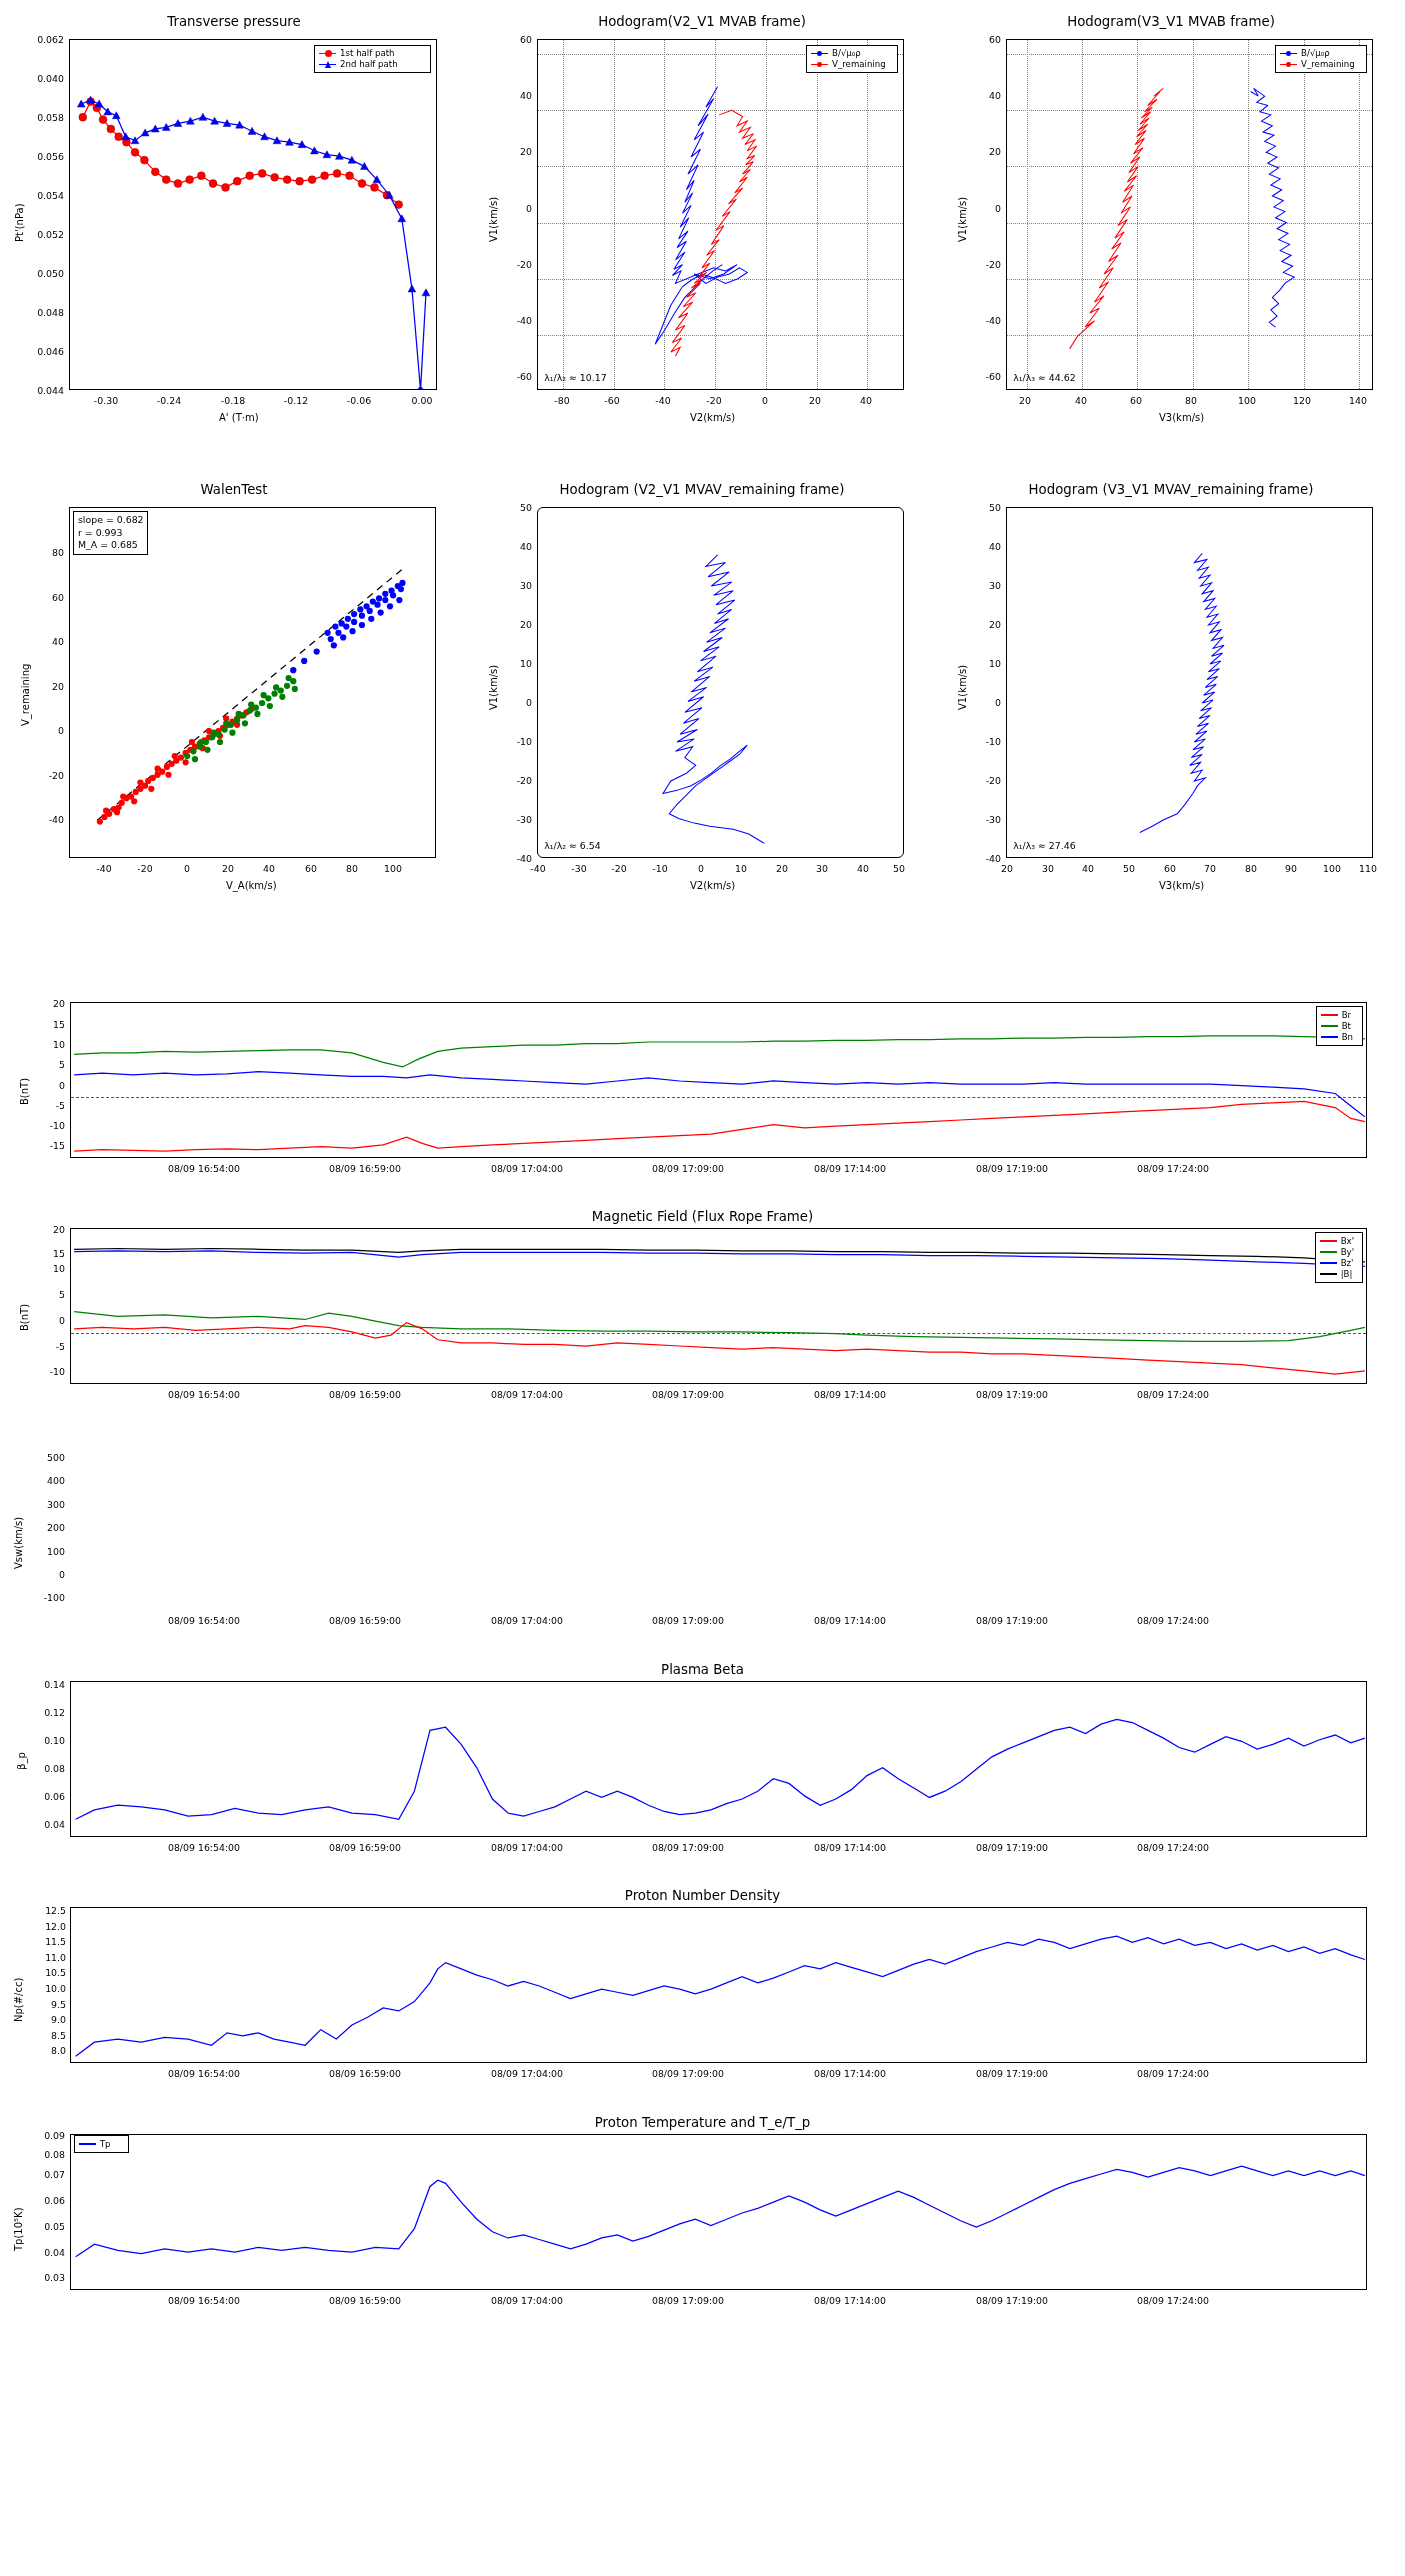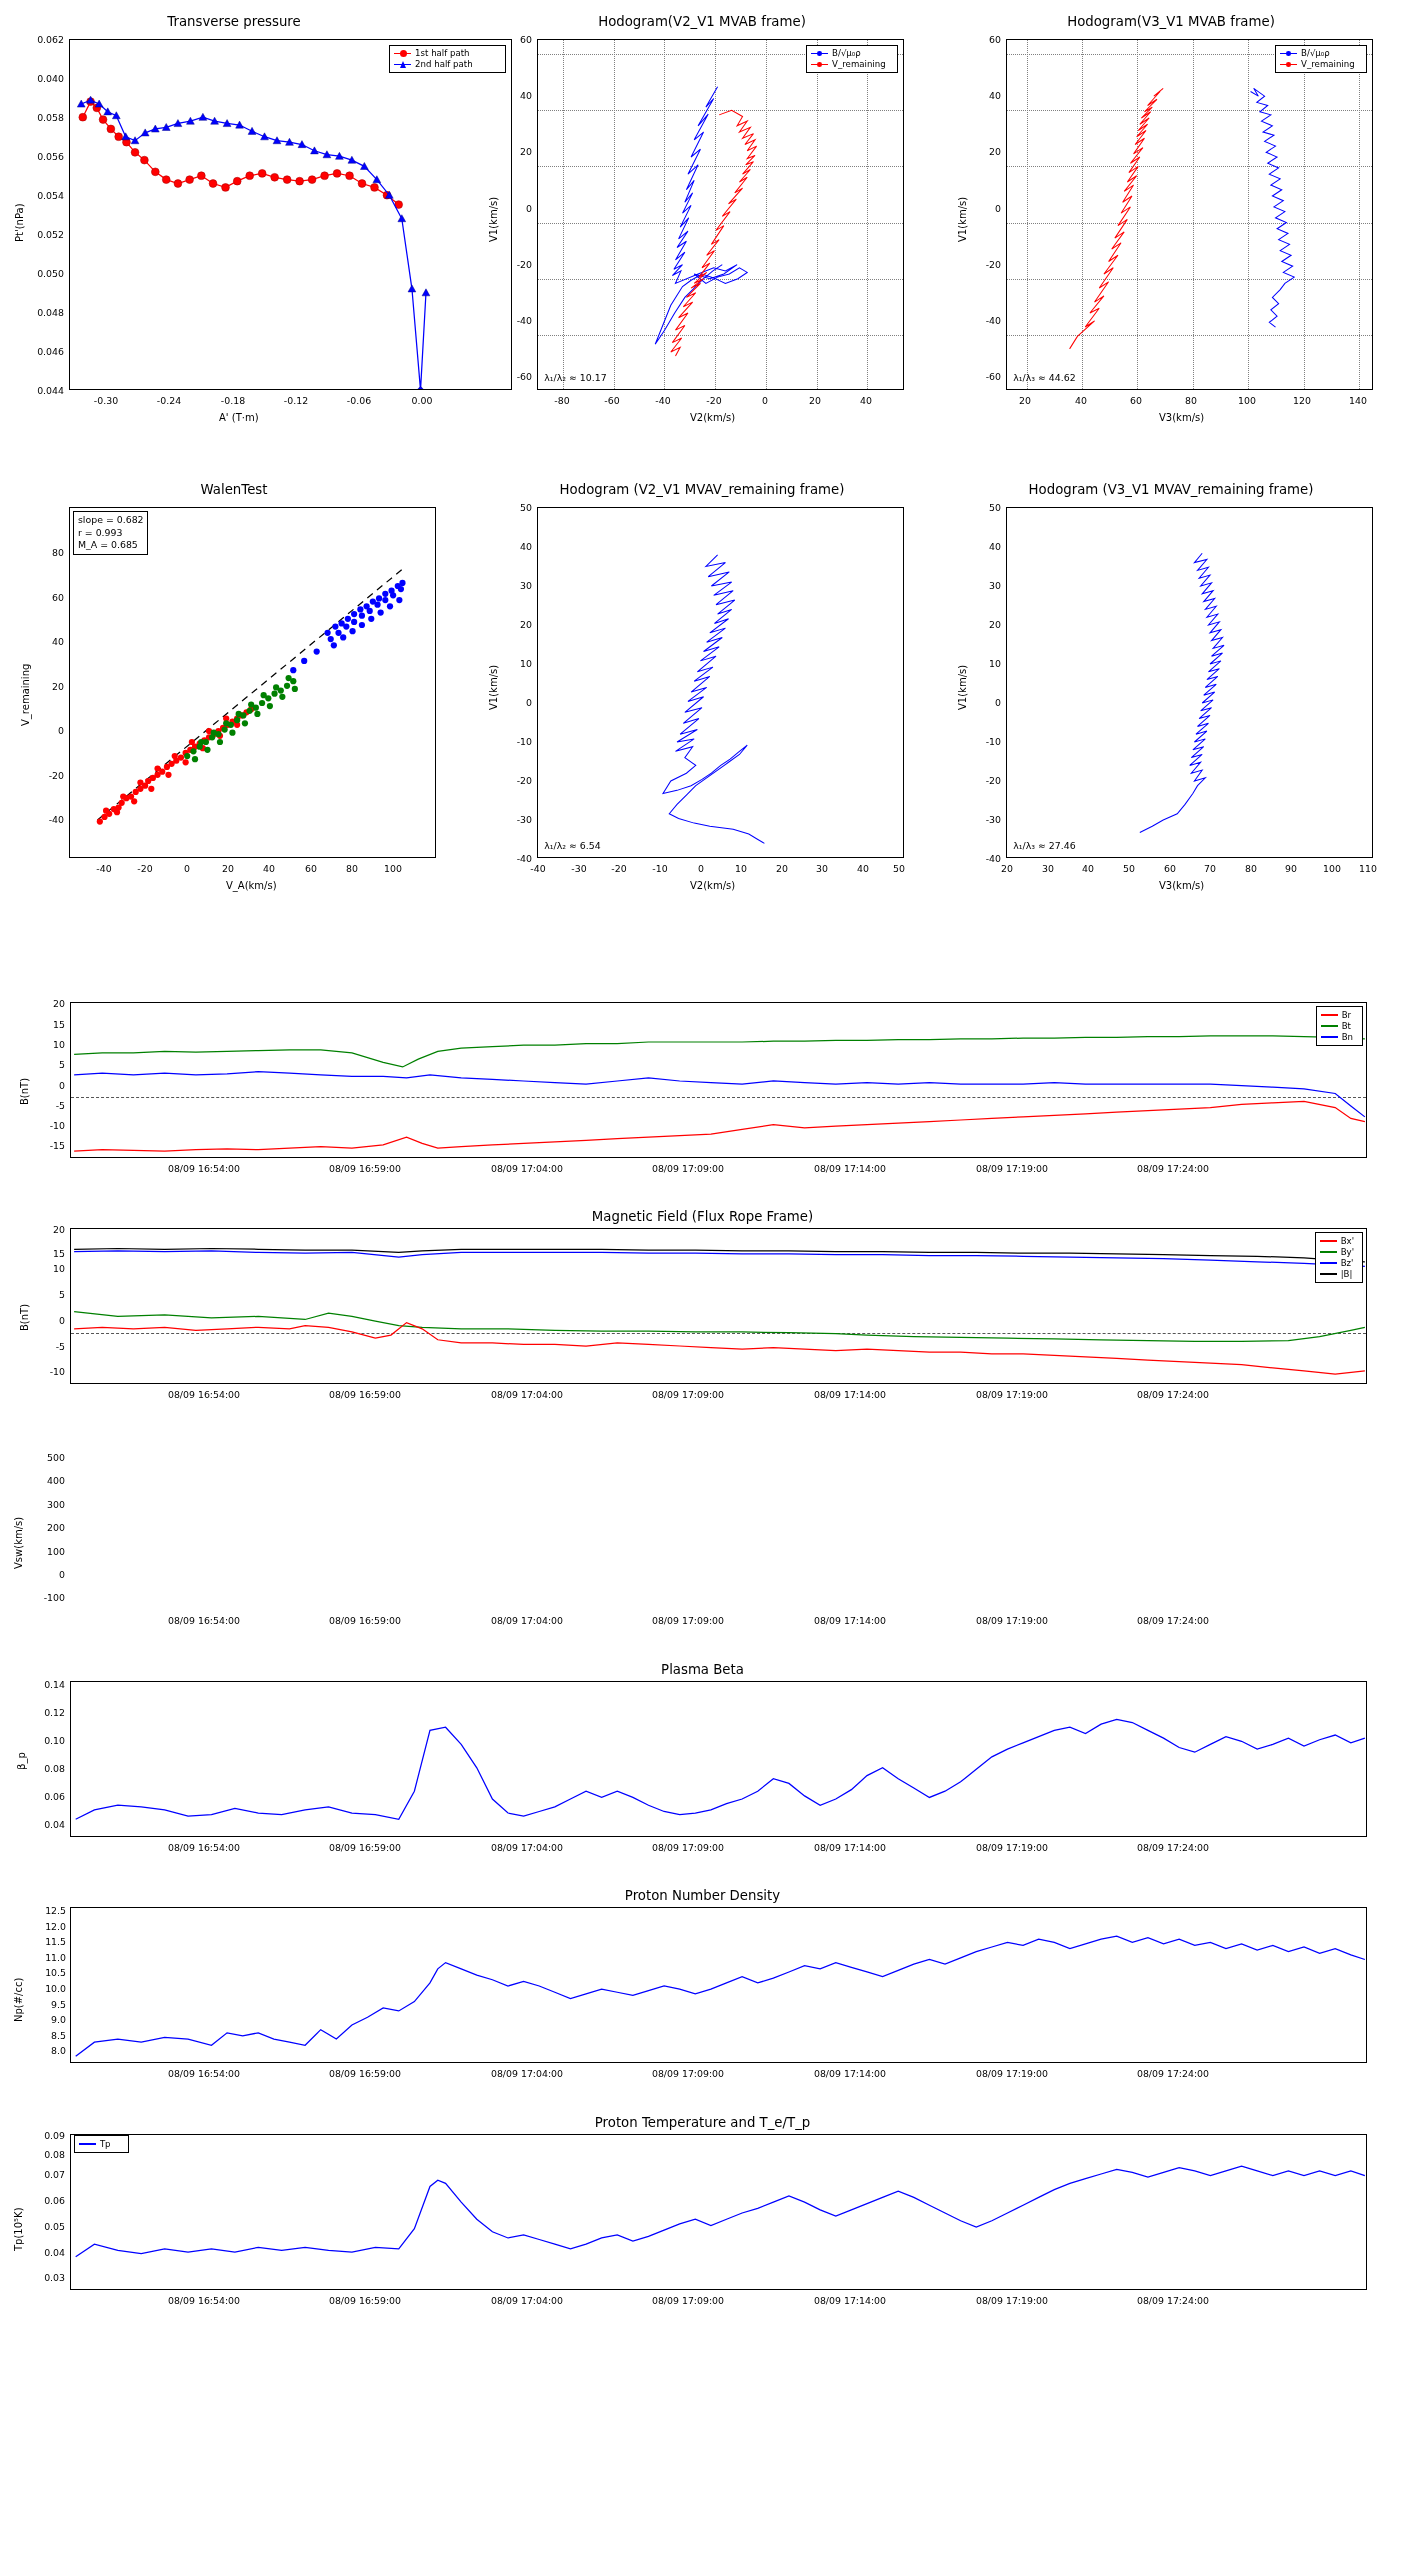--- a/index.html
+++ b/index.html
@@ -28,21 +28,21 @@
   svg{position:absolute;left:0;top:0;overflow:visible;}
   .zeroline{position:absolute;border-top:0.8px dashed #555;width:100%;}
 </style>
 </head>
 <body>
 
 <div class="page">
 
 <div class="panel" style="left:0;top:0;width:468px;height:445px;">
   <div class="title" style="top:14px;left:0;">Transverse pressure</div>
-  <div class="plotbox" id="pb1" style="left:69px;top:39px;width:443px;height:351px;">
+  <div class="plotbox" id="pb1" style="left:69px;top:39px;width:368px;height:351px;">
     <svg width="375" height="351" viewBox="0 0 480 450">
 
       <polyline fill="none" stroke="#ff0000" stroke-width="1.6" points="16,99 26,79 34,87 42,102 52,114 62,124 72,131 83,144 95,154 109,169 123,179 138,184 153,179 168,174 183,184 199,189 214,181 230,174 246,171 262,176 278,179 294,181 310,179 326,174 342,171 358,174 374,184 390,189 406,199 421,211"></polyline>
       <g fill="#ff0000" stroke="#aa0000" stroke-width="0.7">
         <circle cx="16" cy="99" r="5"></circle>
             <circle cx="26" cy="79" r="5"></circle>
             <circle cx="34" cy="87" r="5"></circle>
             <circle cx="42" cy="102" r="5"></circle>
             <circle cx="52" cy="114" r="5"></circle>
             <circle cx="62" cy="124" r="5"></circle>
@@ -406,21 +406,21 @@
   <div class="tick tickx" style="left:269px;top:395px;">40</div>
   <div class="tick tickx" style="left:311px;top:395px;">60</div>
   <div class="tick tickx" style="left:352px;top:395px;">80</div>
   <div class="tick tickx" style="left:393px;top:395px;">100</div>
   <div class="axlabel" style="left:226px;top:412px;">V_A(km/s)</div>
   <div class="axlabel ylabel" style="left:20px;top:258px;transform:rotate(-90deg);">V_remaining</div>
 </div>
 
 <div class="panel" style="left:468px;top:468px;width:468px;height:445px;">
   <div class="title" style="top:14px;left:0;">Hodogram (V2_V1 MVAV_remaining frame)</div>
-  <div class="plotbox" style="left:69px;top:39px;width:367px;height:351px;">
+  <div class="plotbox" style="left:69px;top:39px;width:367px;height:351px;border-radius:6px;">
     <svg width="367" height="351" viewBox="0 0 470 450">
       <polyline fill="none" stroke="#0000ff" stroke-width="1.3" points="230,60 215,75 240,70 218,88 245,82 222,100 248,95 225,112 250,106 228,124 252,118 230,136 248,130 226,148 244,142 220,160 240,154 216,172 236,166 212,184 232,178 208,196 228,190 204,210 224,204 200,222 220,216 196,236 216,230 192,248 212,242 188,262 210,256 186,276 206,270 182,290 204,284 178,300 200,296 176,312 198,306 188,320 202,330 190,340 170,350 160,366 178,362 196,356 210,348 222,340 234,330 246,322 258,312 268,304 258,316 244,326 230,336 216,346 202,356 190,368 178,380 168,392 180,398 200,404 220,408 250,412 270,418 280,424 290,430"></polyline>
     </svg>
     <div class="annot" style="left:6.2px;bottom:6.2px;">λ₁/λ₂ ≈ 6.54</div>
   </div>
   <div class="tick ticky" style="left:36px;top:390px;width:28px;">-40</div>
   <div class="tick ticky" style="left:36px;top:351px;width:28px;">-30</div>
   <div class="tick ticky" style="left:36px;top:312px;width:28px;">-20</div>
   <div class="tick ticky" style="left:36px;top:273px;width:28px;">-10</div>
   <div class="tick ticky" style="left:36px;top:234px;width:28px;">0</div>

